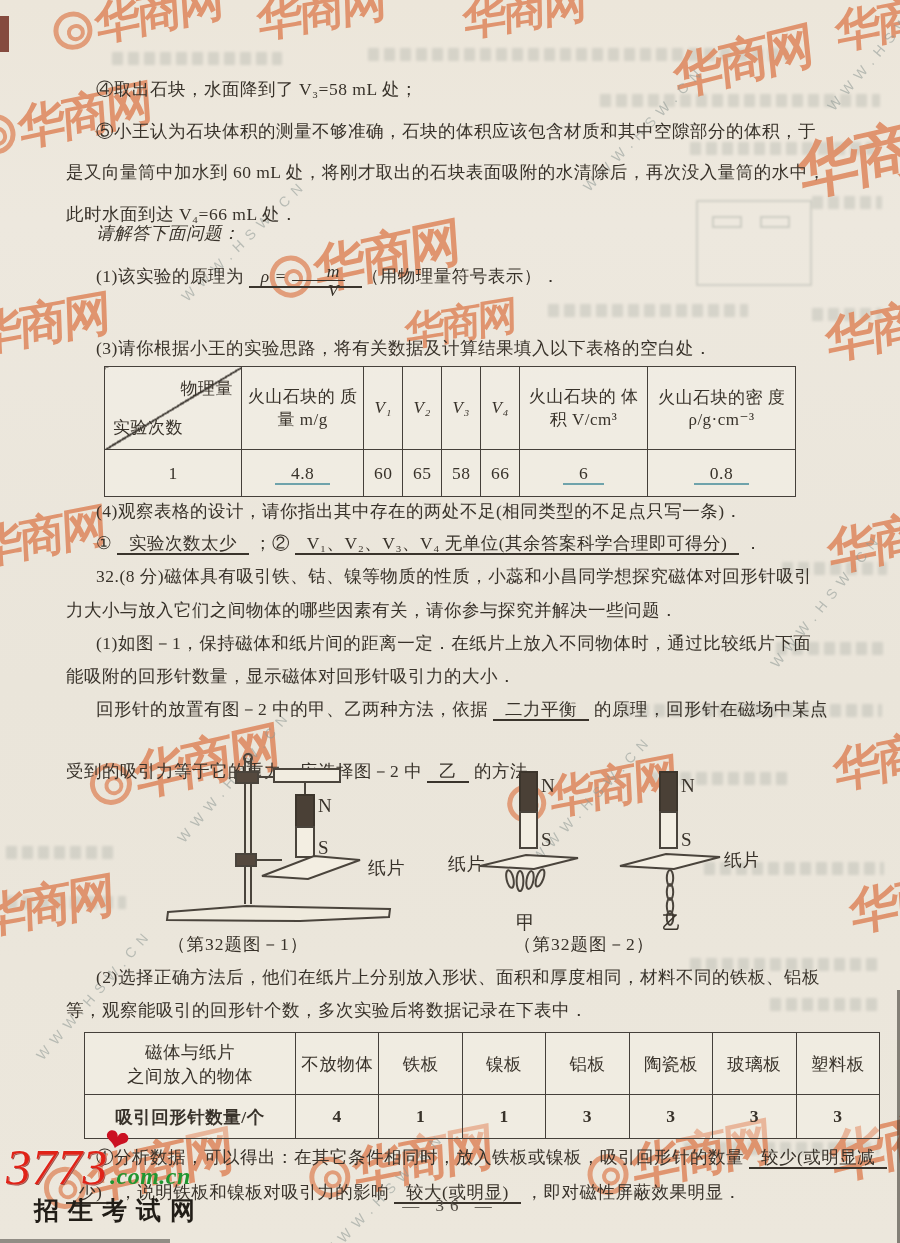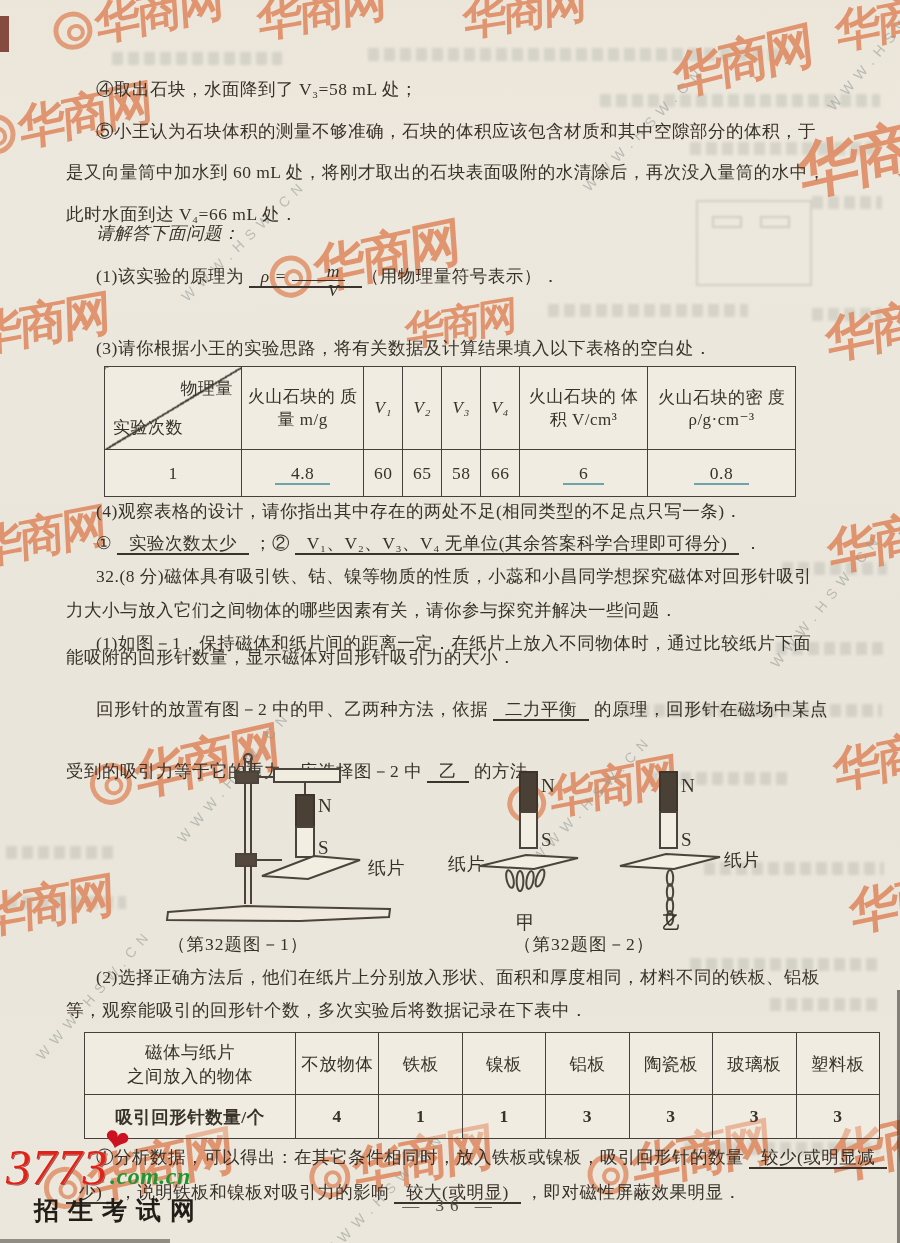--- a/index.html
+++ b/index.html
@@ -227,21 +227,21 @@
     <span>①</span>
     <span class="blank">实验次数太少</span>
     <span>；②</span>
     <span class="blank">V₁、V₂、V₃、V₄ 无单位(其余答案科学合理即可得分)</span>
     <span>．</span>
   </div>
 
   <div class="line ind" style="top:565px;">32.(8 分)磁体具有吸引铁、钴、镍等物质的性质，小蕊和小昌同学想探究磁体对回形针吸引</div>
   <div class="line" style="top:599px;">力大小与放入它们之间物体的哪些因素有关，请你参与探究并解决一些问题．</div>
   <div class="line ind" style="top:632px;">(1)如图－1，保持磁体和纸片间的距离一定．在纸片上放入不同物体时，通过比较纸片下面</div>
-  <div class="line" style="top:646px;font-family:Liberation Serif, serif;">能吸附的回形针数量，显示磁体对回形针吸引力的大小．</div>
+  <div class="line" style="top:665px;font-family:Liberation Serif, serif;">能吸附的回形针数量，显示磁体对回形针吸引力的大小．</div>
 
   <div class="line ind" style="top:698px;">
     <span>回形针的放置有图－2 中的甲、乙两种方法，依据</span>
     <span class="blank">二力平衡</span>
     <span>的原理，回形针在磁场中某点</span>
   </div>
   <div class="line" style="top:760px;">
     <span>受到的吸引力等于它的重力，应选择图－2 中</span>
     <span class="blank">乙</span>
     <span>的方法．</span>

